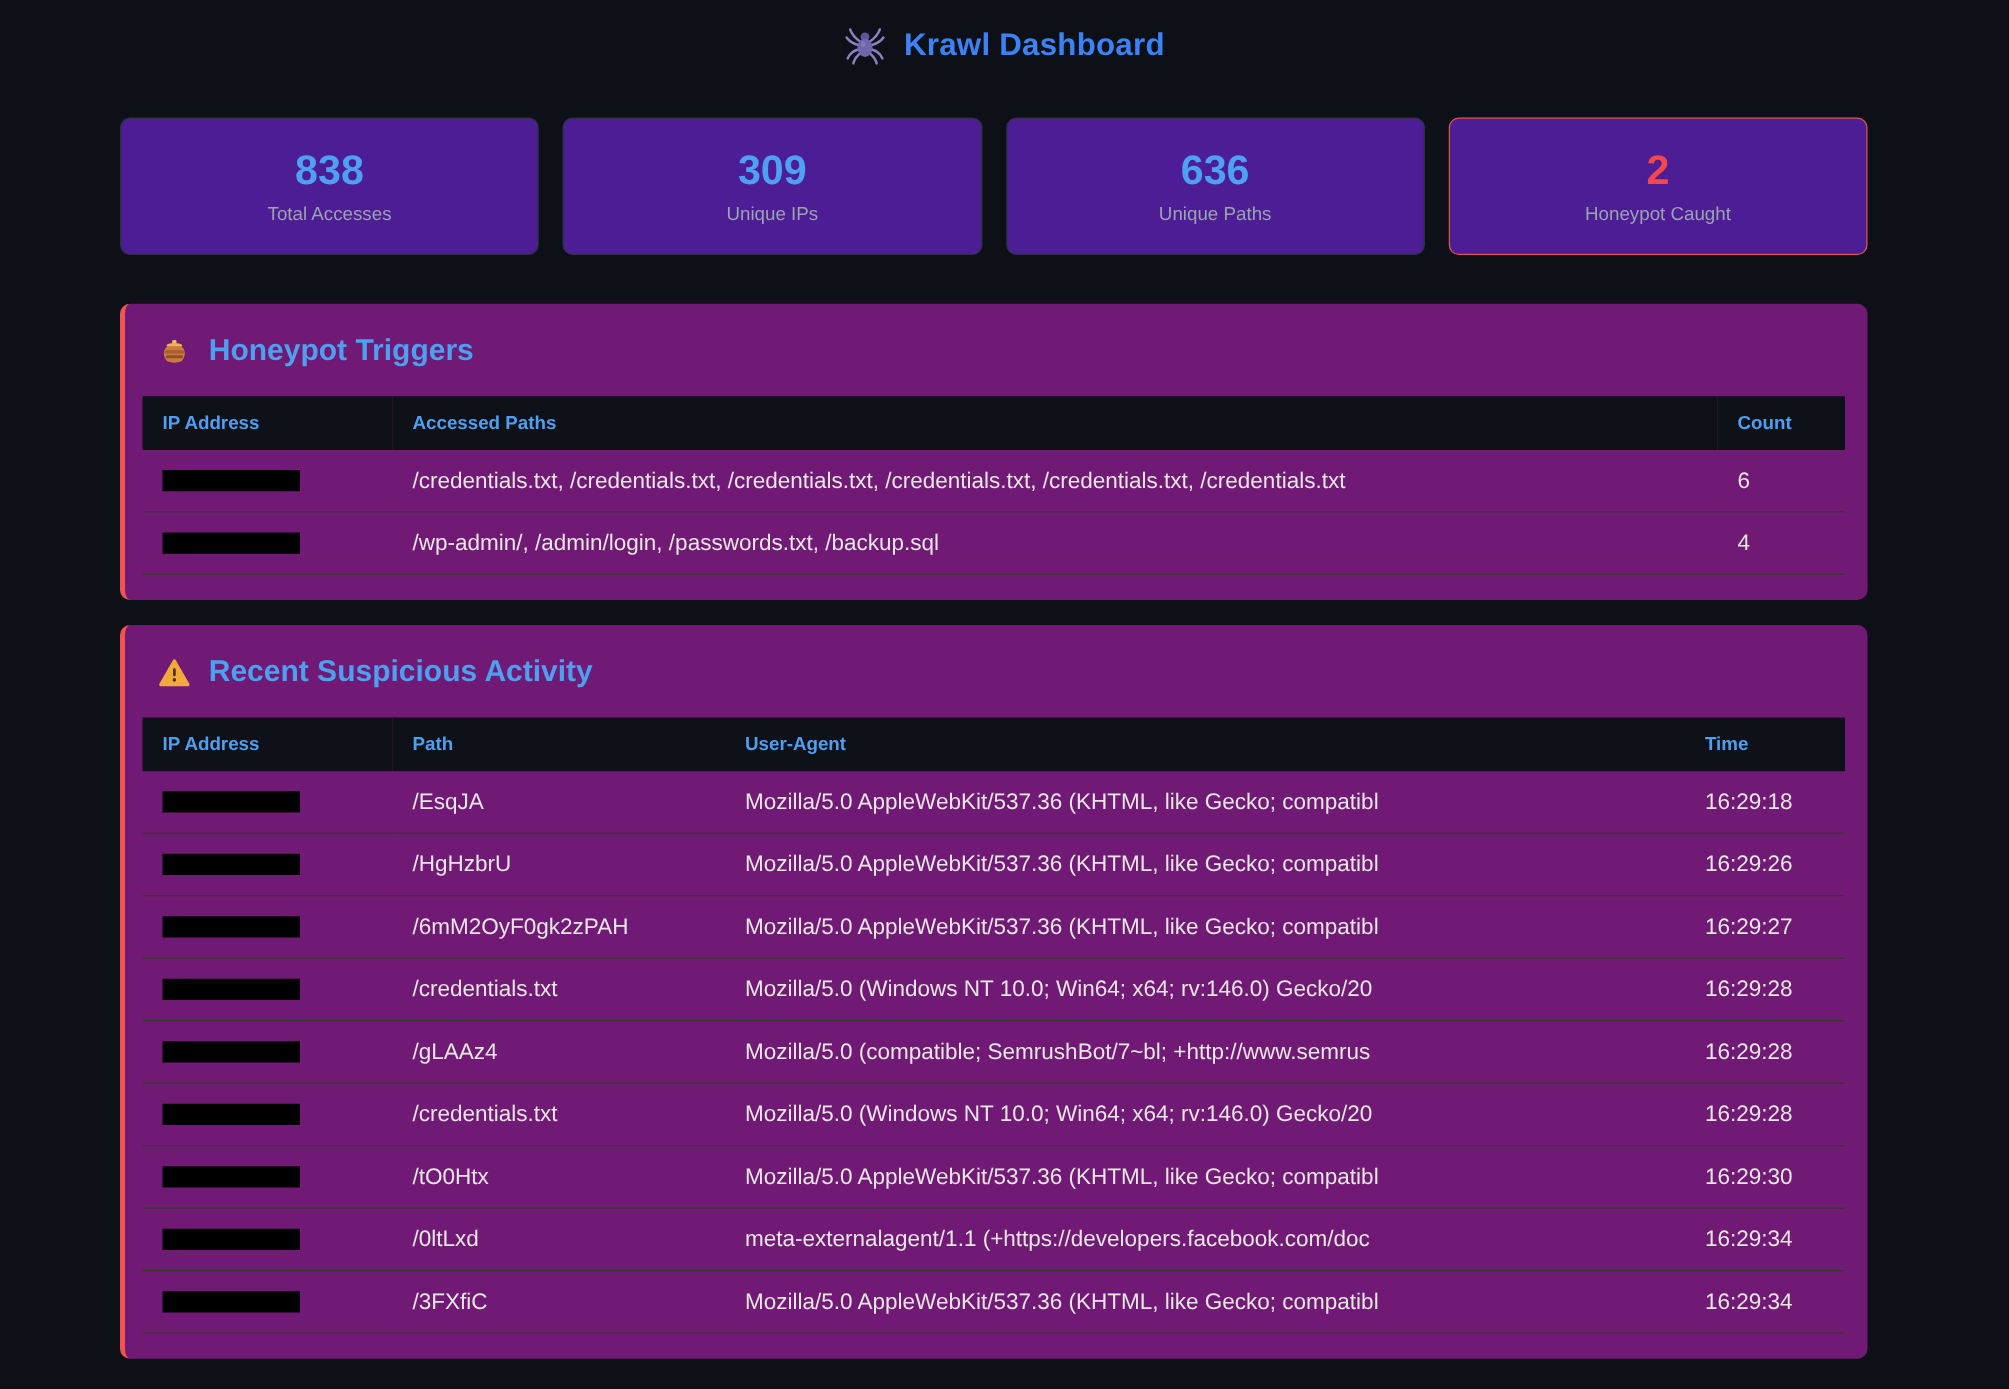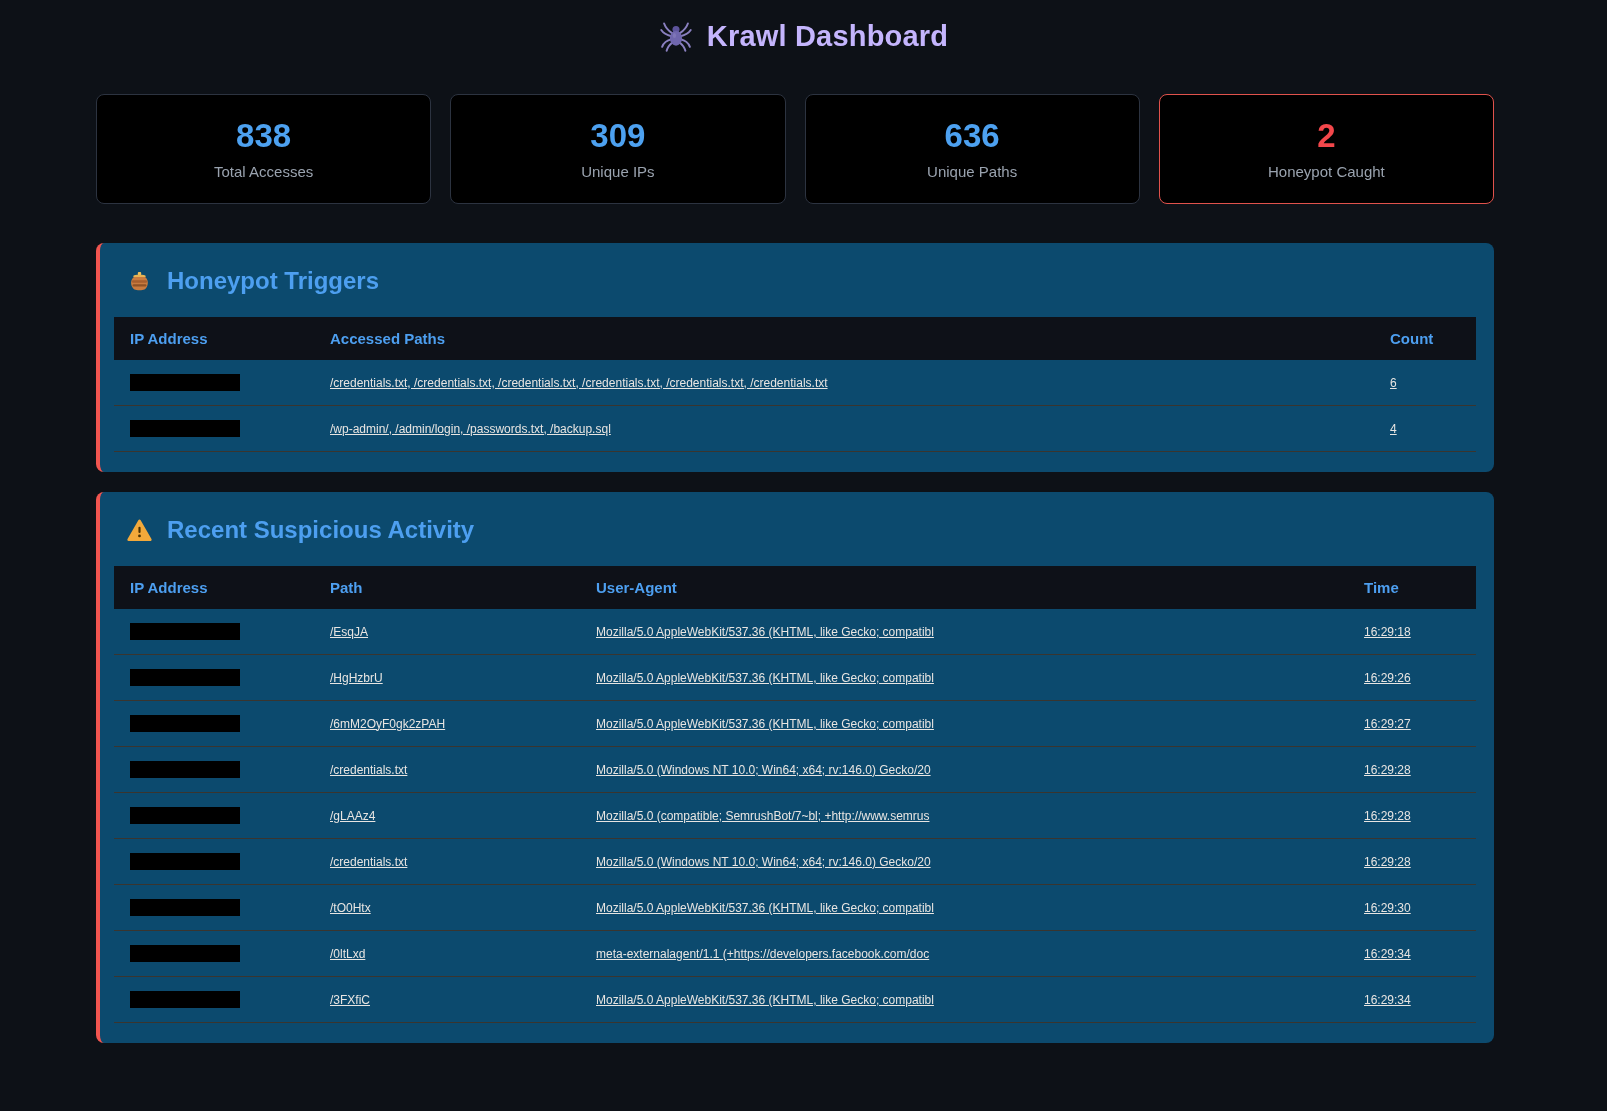--- a/index.html
+++ b/index.html
@@ -12,62 +12,62 @@
   .page { width:1398px; margin:0 auto 0 96px; }
 
   
   .app-header {
     width:1607px; margin-left:-96px;
     padding-top:14px; text-align:center;
     display:flex; align-items:center; justify-content:center; gap:14px;
     height:58px;
   }
   .app-header .title {
-    font-size:29px; font-weight:bold; color:#c4b5fd; letter-spacing:.2px;
+    font-size:25px; font-weight:bold; color:#3b82f6; letter-spacing:.2px;
   }
   .icon { display:inline-flex; }
 
   
   .stats-row { display:flex; gap:19px; margin-top:36px; }
   .stat-card {
     flex:1; height:110px; border-radius:8px;
-    background:#000000; border:1px solid #2c3340;
+    background:#4c1d95; border:1px solid #2c3340;
     display:flex; flex-direction:column; align-items:center; justify-content:center;
   }
   .stat-card .value { font-size:33px; font-weight:bold; color:#4da1f0; line-height:1.1; }
   .stat-card .label { font-size:15px; color:#9aa3af; margin-top:9px; }
   .stat-card.alert { border-color:#e0524c; }
   .stat-card.alert .value { color:#f3474b; }
 
   
   .panel {
     margin-top:39px;
-    background:#0c4a6e;
+    background:#701a75;
     border-left:4px solid #f15550;
     border-radius:8px;
     padding:24px 18px 20px 14px;
   }
   .panel.second { margin-top:20px; }
   .panel-title {
     display:flex; align-items:center; gap:14px;
     margin:0 0 22px 12px;
     font-size:24px; font-weight:bold; color:#4d9ff0;
   }
 
   
   table { width:100%; border-collapse:collapse; table-layout:fixed; }
   thead th {
     background:#0e1118; color:#4d9ff0; font-size:15px; font-weight:bold;
     text-align:left; padding:13px 16px;
   }
   tbody td {
-    font-size:12px; color:#e8e5e2;
+    font-size:18px; color:#e8e5e2;
     padding:14px 16px;
     border-bottom:1px solid #3a352f;
-    white-space:nowrap; overflow:hidden;text-decoration:underline;
+    white-space:nowrap; overflow:hidden;
   }
   .redacted-bar { width:110px; height:17px; background:#000; }
 
   .hp-col-ip  { width:200px; }
   .hp-col-count { width:102px; }
   .act-col-ip { width:200px; }
   .act-col-path { width:266px; }
   .act-col-time { width:128px; }
 </style>
 </head>

